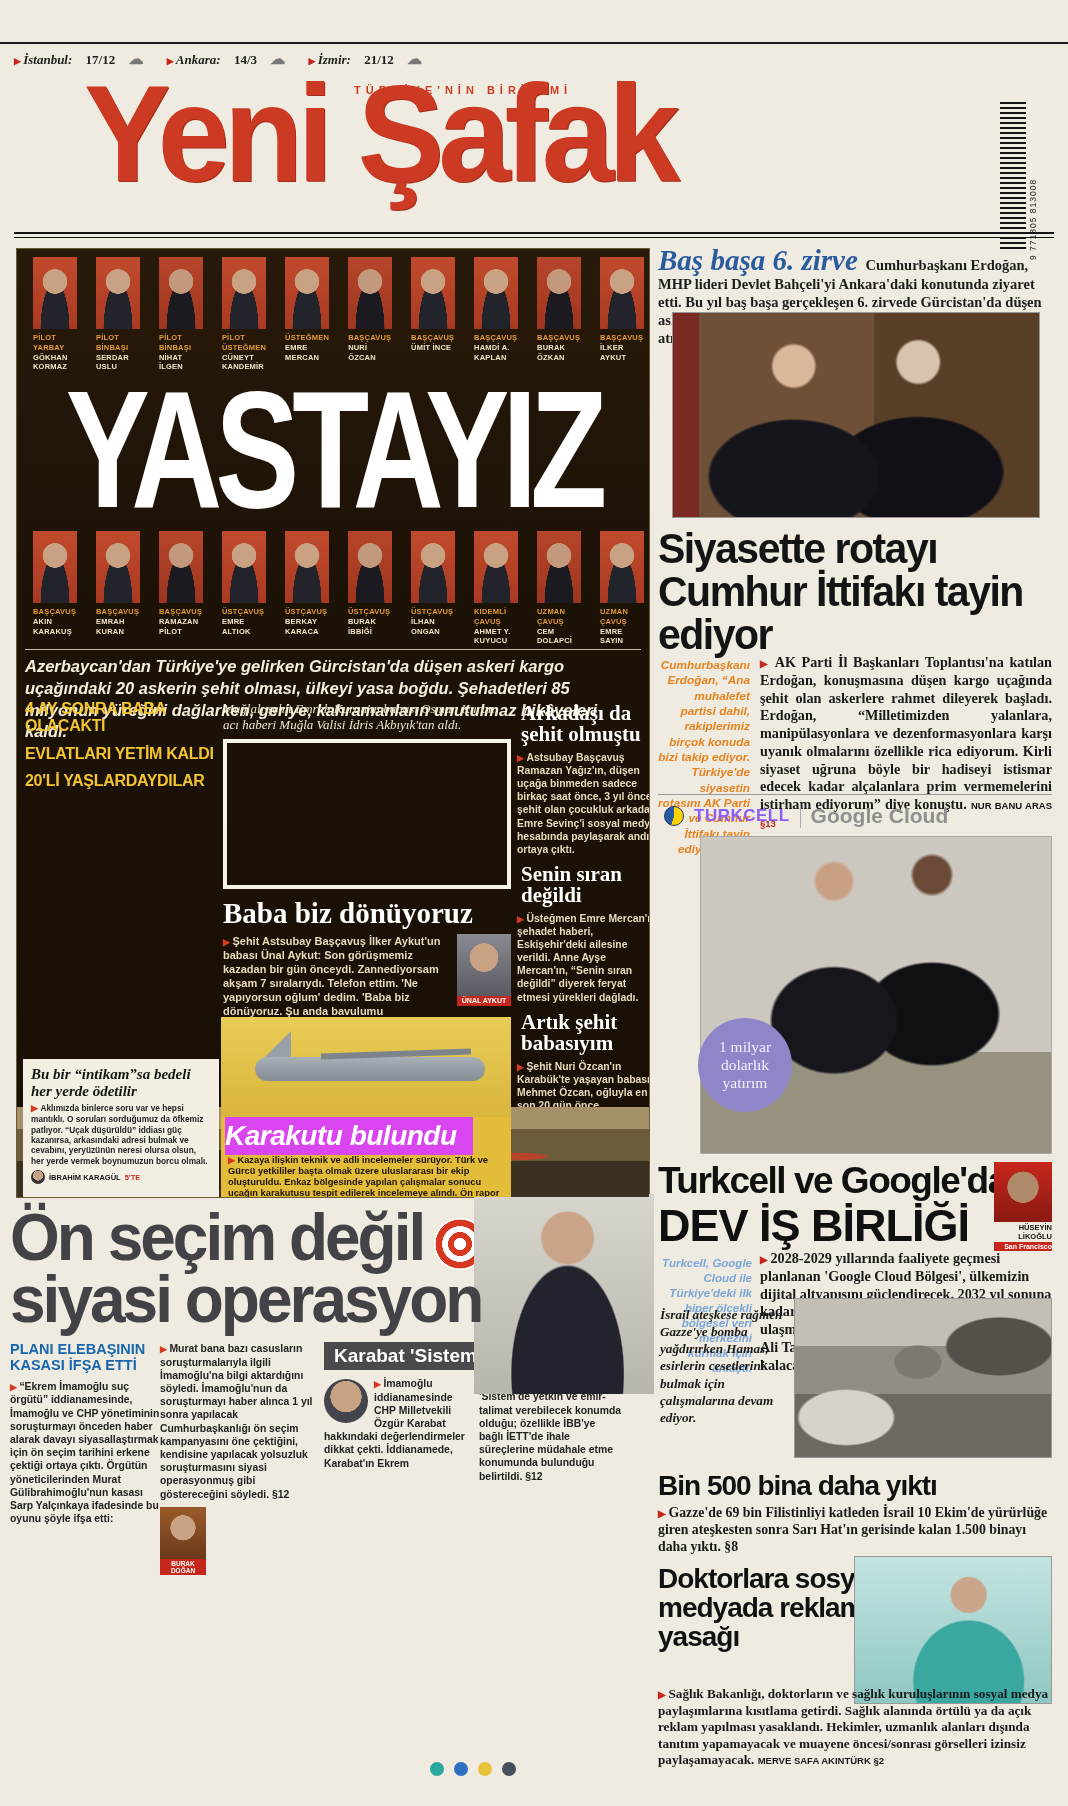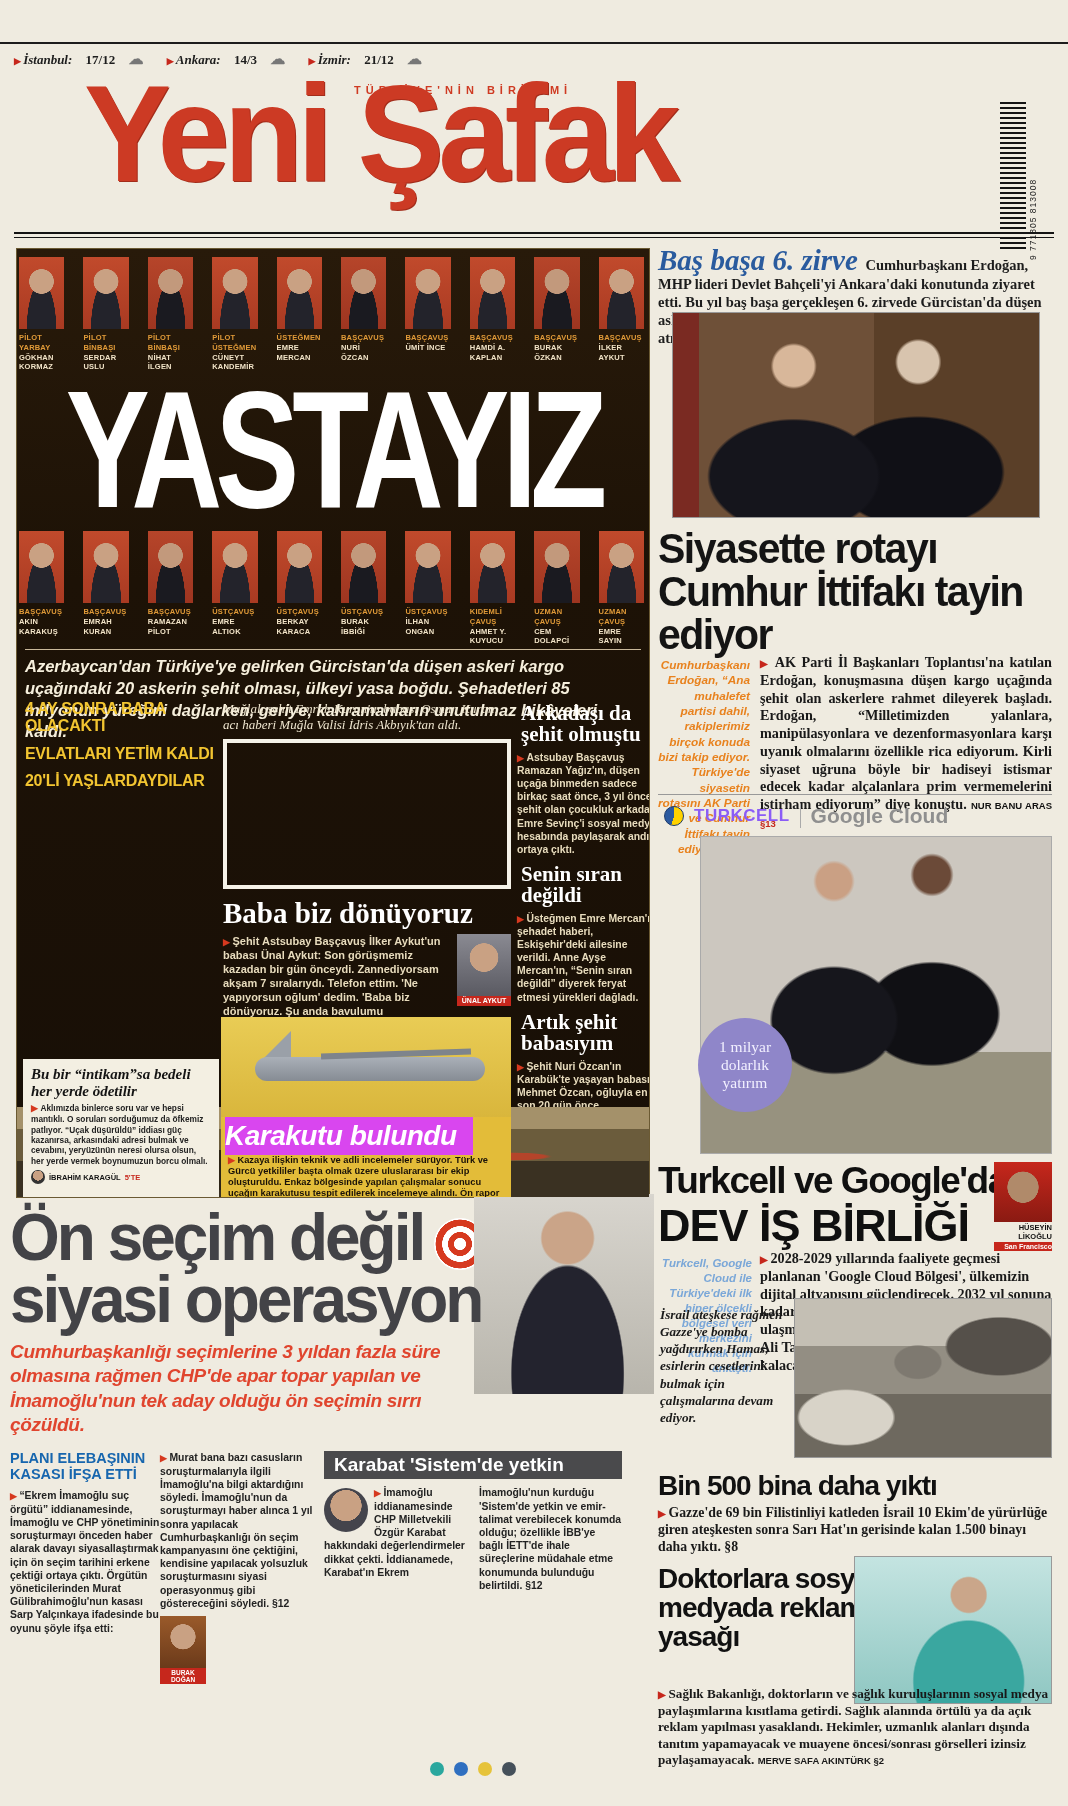--- a/index.html
+++ b/index.html
@@ -19,21 +19,21 @@
 .masthead{position:absolute;top:62px;left:0;right:0;height:168px}
 .tagline{position:absolute;top:22px;left:354px;color:#cf3a22;font-size:11px;font-weight:bold;letter-spacing:5px}
 .logo{position:absolute;top:-8px;left:84px;font-size:130px;font-weight:bold;color:#cc3a24;letter-spacing:-6px;transform:scaleY(1.06);transform-origin:left top;white-space:nowrap;text-shadow:1px 1px 0 #a32c1a}
 .barcode{position:absolute;top:40px;right:16px;width:52px;height:158px;display:flex}
 .bc-stripes{width:26px;height:150px;background:repeating-linear-gradient(180deg,#141414 0 2px,transparent 2px 5px)}
 .bc-text{writing-mode:vertical-rl;transform:rotate(180deg);font-size:8.5px;color:#222;letter-spacing:1px;margin-left:2px}
 .dbl-rule{position:absolute;top:232px;left:14px;right:14px;height:6px;border-top:2.5px solid #141414;border-bottom:1px solid #141414}
 
 
 .dark{position:absolute;left:16px;top:248px;width:634px;height:950px;background:linear-gradient(180deg,#281a0a,#1d1206 35%,#180f06);border:1px solid #6b5a33;overflow:hidden}
-.srow{position:absolute;left:2px;right:5px;display:grid;grid-template-columns:repeat(10,1fr);gap:19px}
+.srow{position:absolute;left:16px;right:5px;display:grid;grid-template-columns:repeat(10,1fr);gap:19px}
 .srow.r1{top:8px}.srow.r2{top:282px}
 .scell{display:flex;flex-direction:column}
 .sphoto{height:72px;background:radial-gradient(circle at 50% 34%,#c9a183 0 23%,rgba(0,0,0,0) 24%),radial-gradient(ellipse at 50% 102%,#23232b 0 46%,rgba(0,0,0,0) 47%),linear-gradient(#c14a2c,#a93a22)}
 .scell:nth-child(3n) .sphoto{background:radial-gradient(circle at 50% 34%,#c2997c 0 23%,rgba(0,0,0,0) 24%),radial-gradient(ellipse at 50% 102%,#1a1a20 0 46%,rgba(0,0,0,0) 47%),linear-gradient(#b6452a,#9e3520)}
 .slabel{padding-top:4px;font-size:7.5px;font-weight:bold;line-height:1.3;letter-spacing:.2px}
 .srank{color:#e09a38;display:block}
 .sname{color:#f2e4c8;display:block}
 .yastayiz{position:absolute;top:118px;left:0;width:100%;text-align:center;font-size:126px;font-weight:bold;color:#fff;letter-spacing:-7px;line-height:1;transform:scaleY(1.32);transform-origin:center top}
 .deck{position:absolute;top:400px;left:8px;right:8px;border-top:1.5px solid #c9b89a;padding-top:6px;color:#f6efdc;font-size:16.5px;font-weight:bold;font-style:italic;line-height:1.32}
 
@@ -405,21 +405,20 @@
       <div class="kband">Karakutu bulundu</div>
       <div class="ktext bul">Kazaya ilişkin teknik ve adli incelemeler sürüyor. Türk ve Gürcü yetkililer başta olmak üzere uluslararası bir ekip oluşturuldu. Enkaz bölgesinde yapılan çalışmalar sonucu uçağın karakutusu tespit edilerek incelemeye alındı. Ön rapor çalışmaları kapsamında toplanan parçalar Kayseri'deki askeri üste incelenecek. §10</div>
     </div>
   </section>
 
   <section class="onsecim">
     <div class="target"></div>
     <div class="imam"></div>
     <div class="oh">Ön seçim değil</div>
     <div class="oh">siyasi operasyon</div>
-    <div class="odeck">Cumhurbaşkanlığı seçimlerine 3 yıldan fazla süre olmasına rağmen CHP'de apar topar yapılan ve İmamoğlu'nun tek aday olduğu ön seçimin sırrı çözüldü.</div>
     <div class="ocols">
       <div class="oc1">
         <div class="bh">PLANI ELEBAŞININ KASASI İFŞA ETTİ</div>
         <div class="obody bul">“Ekrem İmamoğlu suç örgütü” iddianamesinde, İmamoğlu ve CHP yönetiminin soruşturmayı önceden haber alarak davayı siyasallaştırmak için ön seçim tarihini erkene çektiği ortaya çıktı. Örgütün yöneticilerinden Murat Gülibrahimoğlu'nun kasası Sarp Yalçınkaya ifadesinde bu oyunu şöyle ifşa etti:</div>
       </div>
       <div class="oc2">
         <div class="obody bul">Murat bana bazı casusların soruşturmalarıyla ilgili İmamoğlu'na bilgi aktardığını söyledi. İmamoğlu'nun da soruşturmayı haber alınca 1 yıl sonra yapılacak Cumhurbaşkanlığı ön seçim kampanyasını öne çektiğini, kendisine yapılacak yolsuzluk soruşturmasını siyasi operasyonmuş gibi göstereceğini söyledi. §12</div>
         <div class="burak">
           <div class="burak-ph"></div>
           <div class="burak-tag">BURAK DOĞAN</div>

